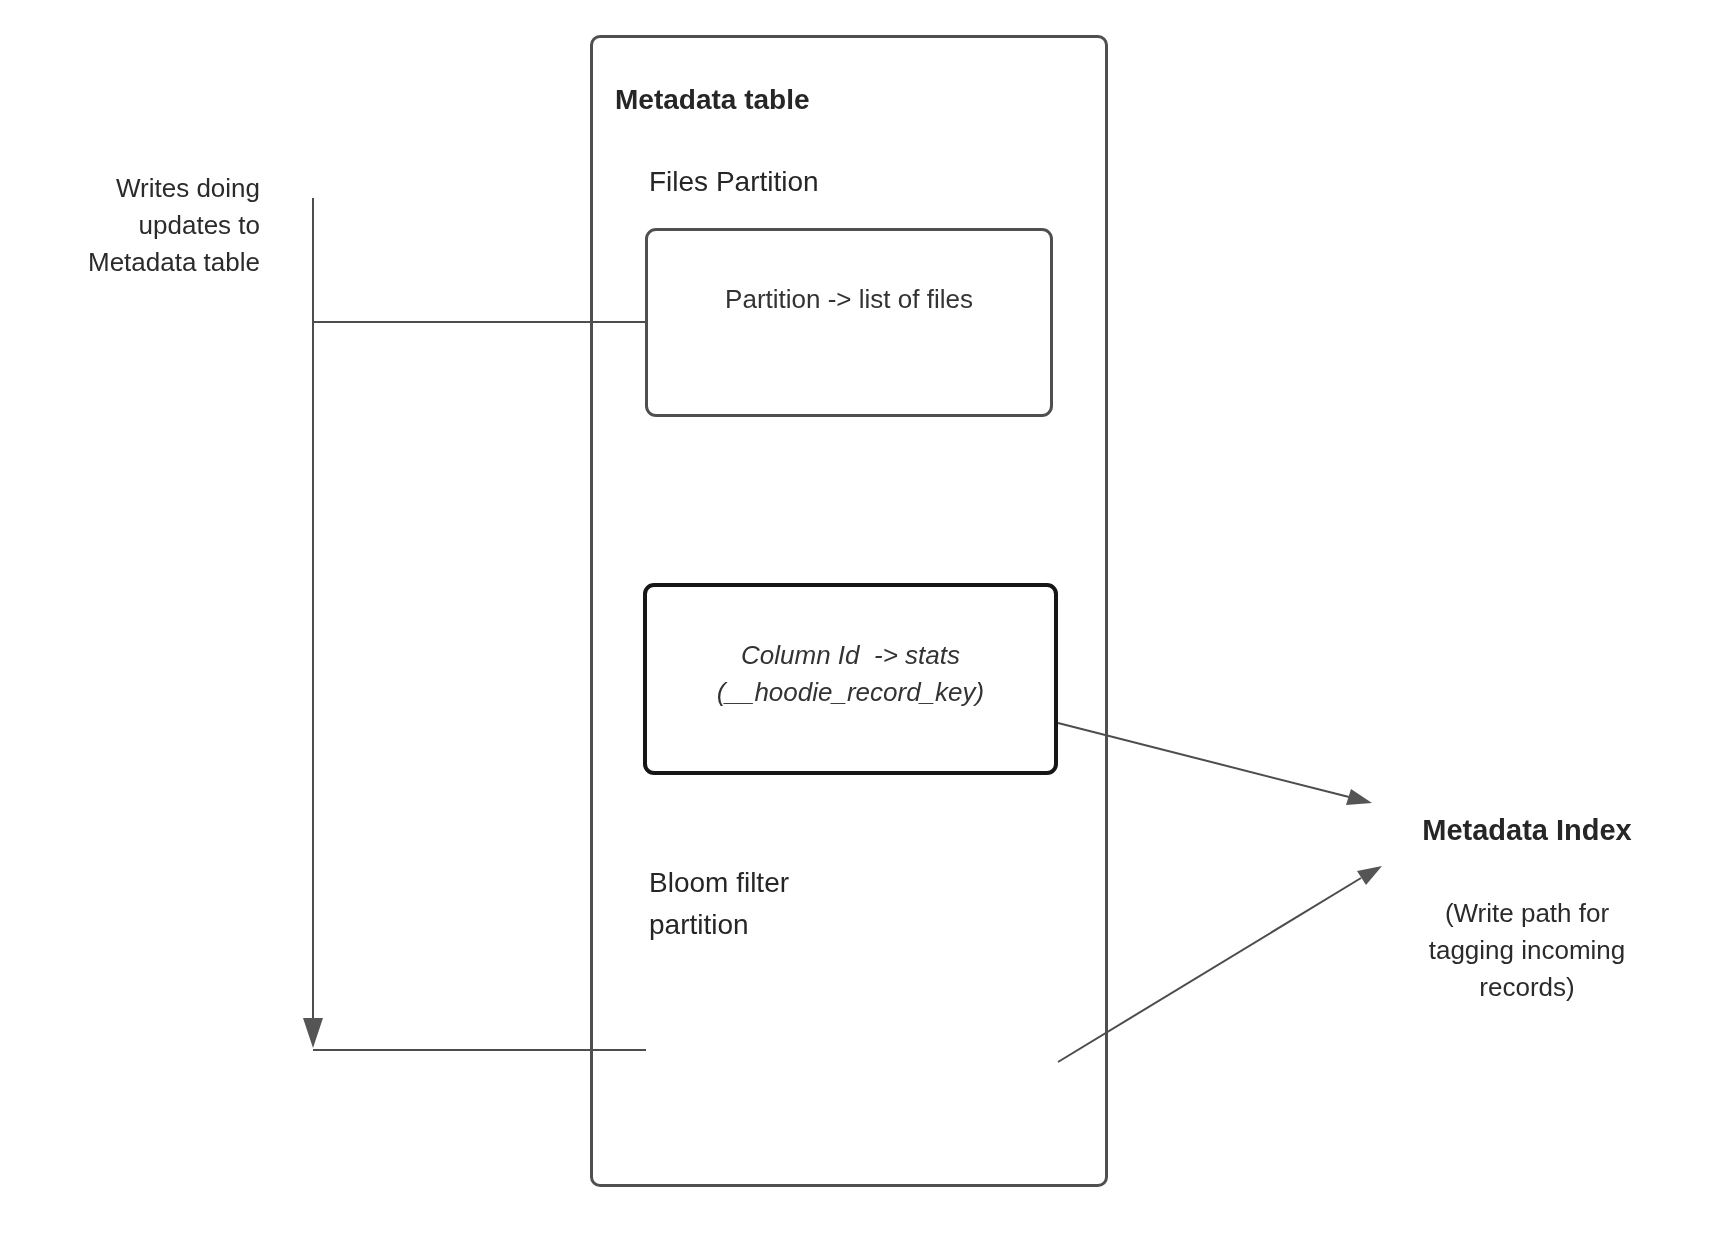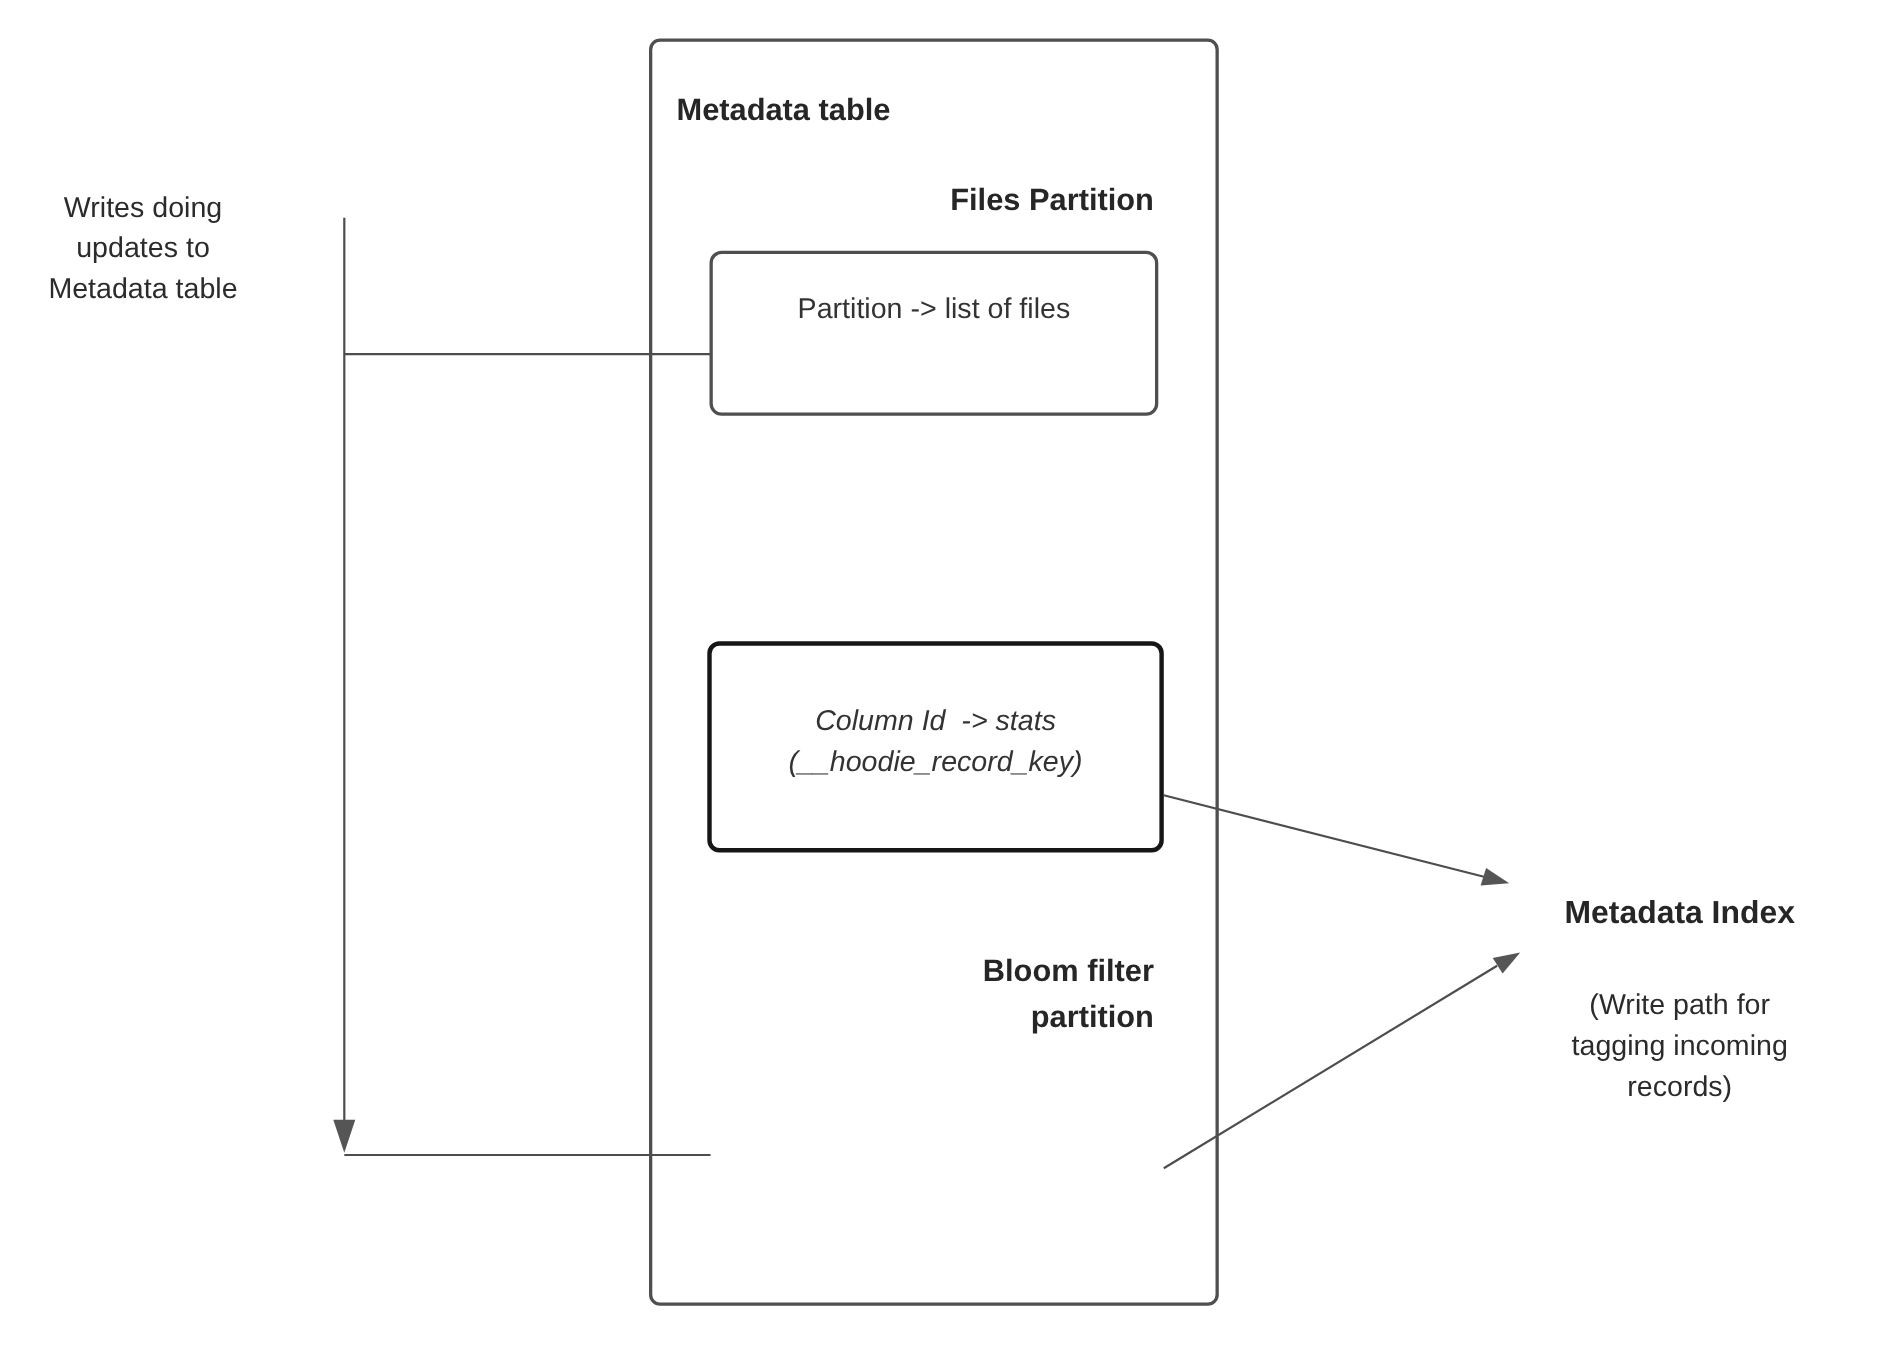--- a/index.html
+++ b/index.html
@@ -36,23 +36,23 @@
     background: transparent;
   }
   .outer-title {
     font-size: 28px;
     font-weight: bold;
     color: #262626;
     white-space: nowrap;
   }
   .sec-heading {
     width: 400px;
-    text-align: right;
+    text-align: left;
     font-size: 28px;
-    font-weight: bold;
+    font-weight: normal;
     color: #262626;
     line-height: 44px;
     white-space: pre-line;
   }
   .inner-box {
     box-sizing: border-box;
     border: 3px solid #4f4f4f;
     border-radius: 11px;
     background: #ffffff;
     display: flex;
@@ -99,30 +99,30 @@
 
     <line x1="313" y1="1050" x2="646" y2="1050" stroke="#4d4d4d"></line>
 
     <line x1="1058" y1="723" x2="1349" y2="797" stroke="#4d4d4d"></line>
     <polygon points="1372,803 1346,805 1351,789" fill="#555555"></polygon>
 
     <line x1="1058" y1="1062" x2="1361" y2="878" stroke="#4d4d4d"></line>
     <polygon points="1382,866 1366,885 1357,871" fill="#555555"></polygon>
   </svg>
 
-  <div class="abs note" style="left: 0px; top: 170px;">Writes doing
+  <div class="abs note" style="left: 0px; top: 170px; text-align: right;">Writes doing
 updates to
 Metadata table</div>
 
   <div class="abs outer-box" style="left: 590px; top: 35px; width: 518px; height: 1152px;"></div>
 
   <div class="abs outer-title" style="left: 615px; top: 84px;">Metadata table</div>
 
   <div class="abs sec-heading" style="left: 649px; top: 162px; line-height: 40px;">Files Partition</div>
-  <div class="abs inner-box files" style="left: 645px; top: 228px; width: 408px; height: 150px;">Partition -&gt; list of files</div>
+  <div class="abs inner-box files" style="left: 645px; top: 228px; width: 408px; height: 189px;">Partition -&gt; list of files</div>
 
   <div class="abs inner-box stats" style="left: 643px; top: 583px; width: 415px; height: 192px;">Column Id  -&gt; stats
 (__hoodie_record_key)</div>
 
   <div class="abs sec-heading" style="left: 649px; top: 862px; line-height: 42px;">Bloom filter
 partition</div>
 
   <div class="abs idx-title" style="left: 1317px; top: 814px;">Metadata Index</div>
   <div class="abs idx-sub" style="left: 1317px; top: 895px;">(Write path for
 tagging incoming

